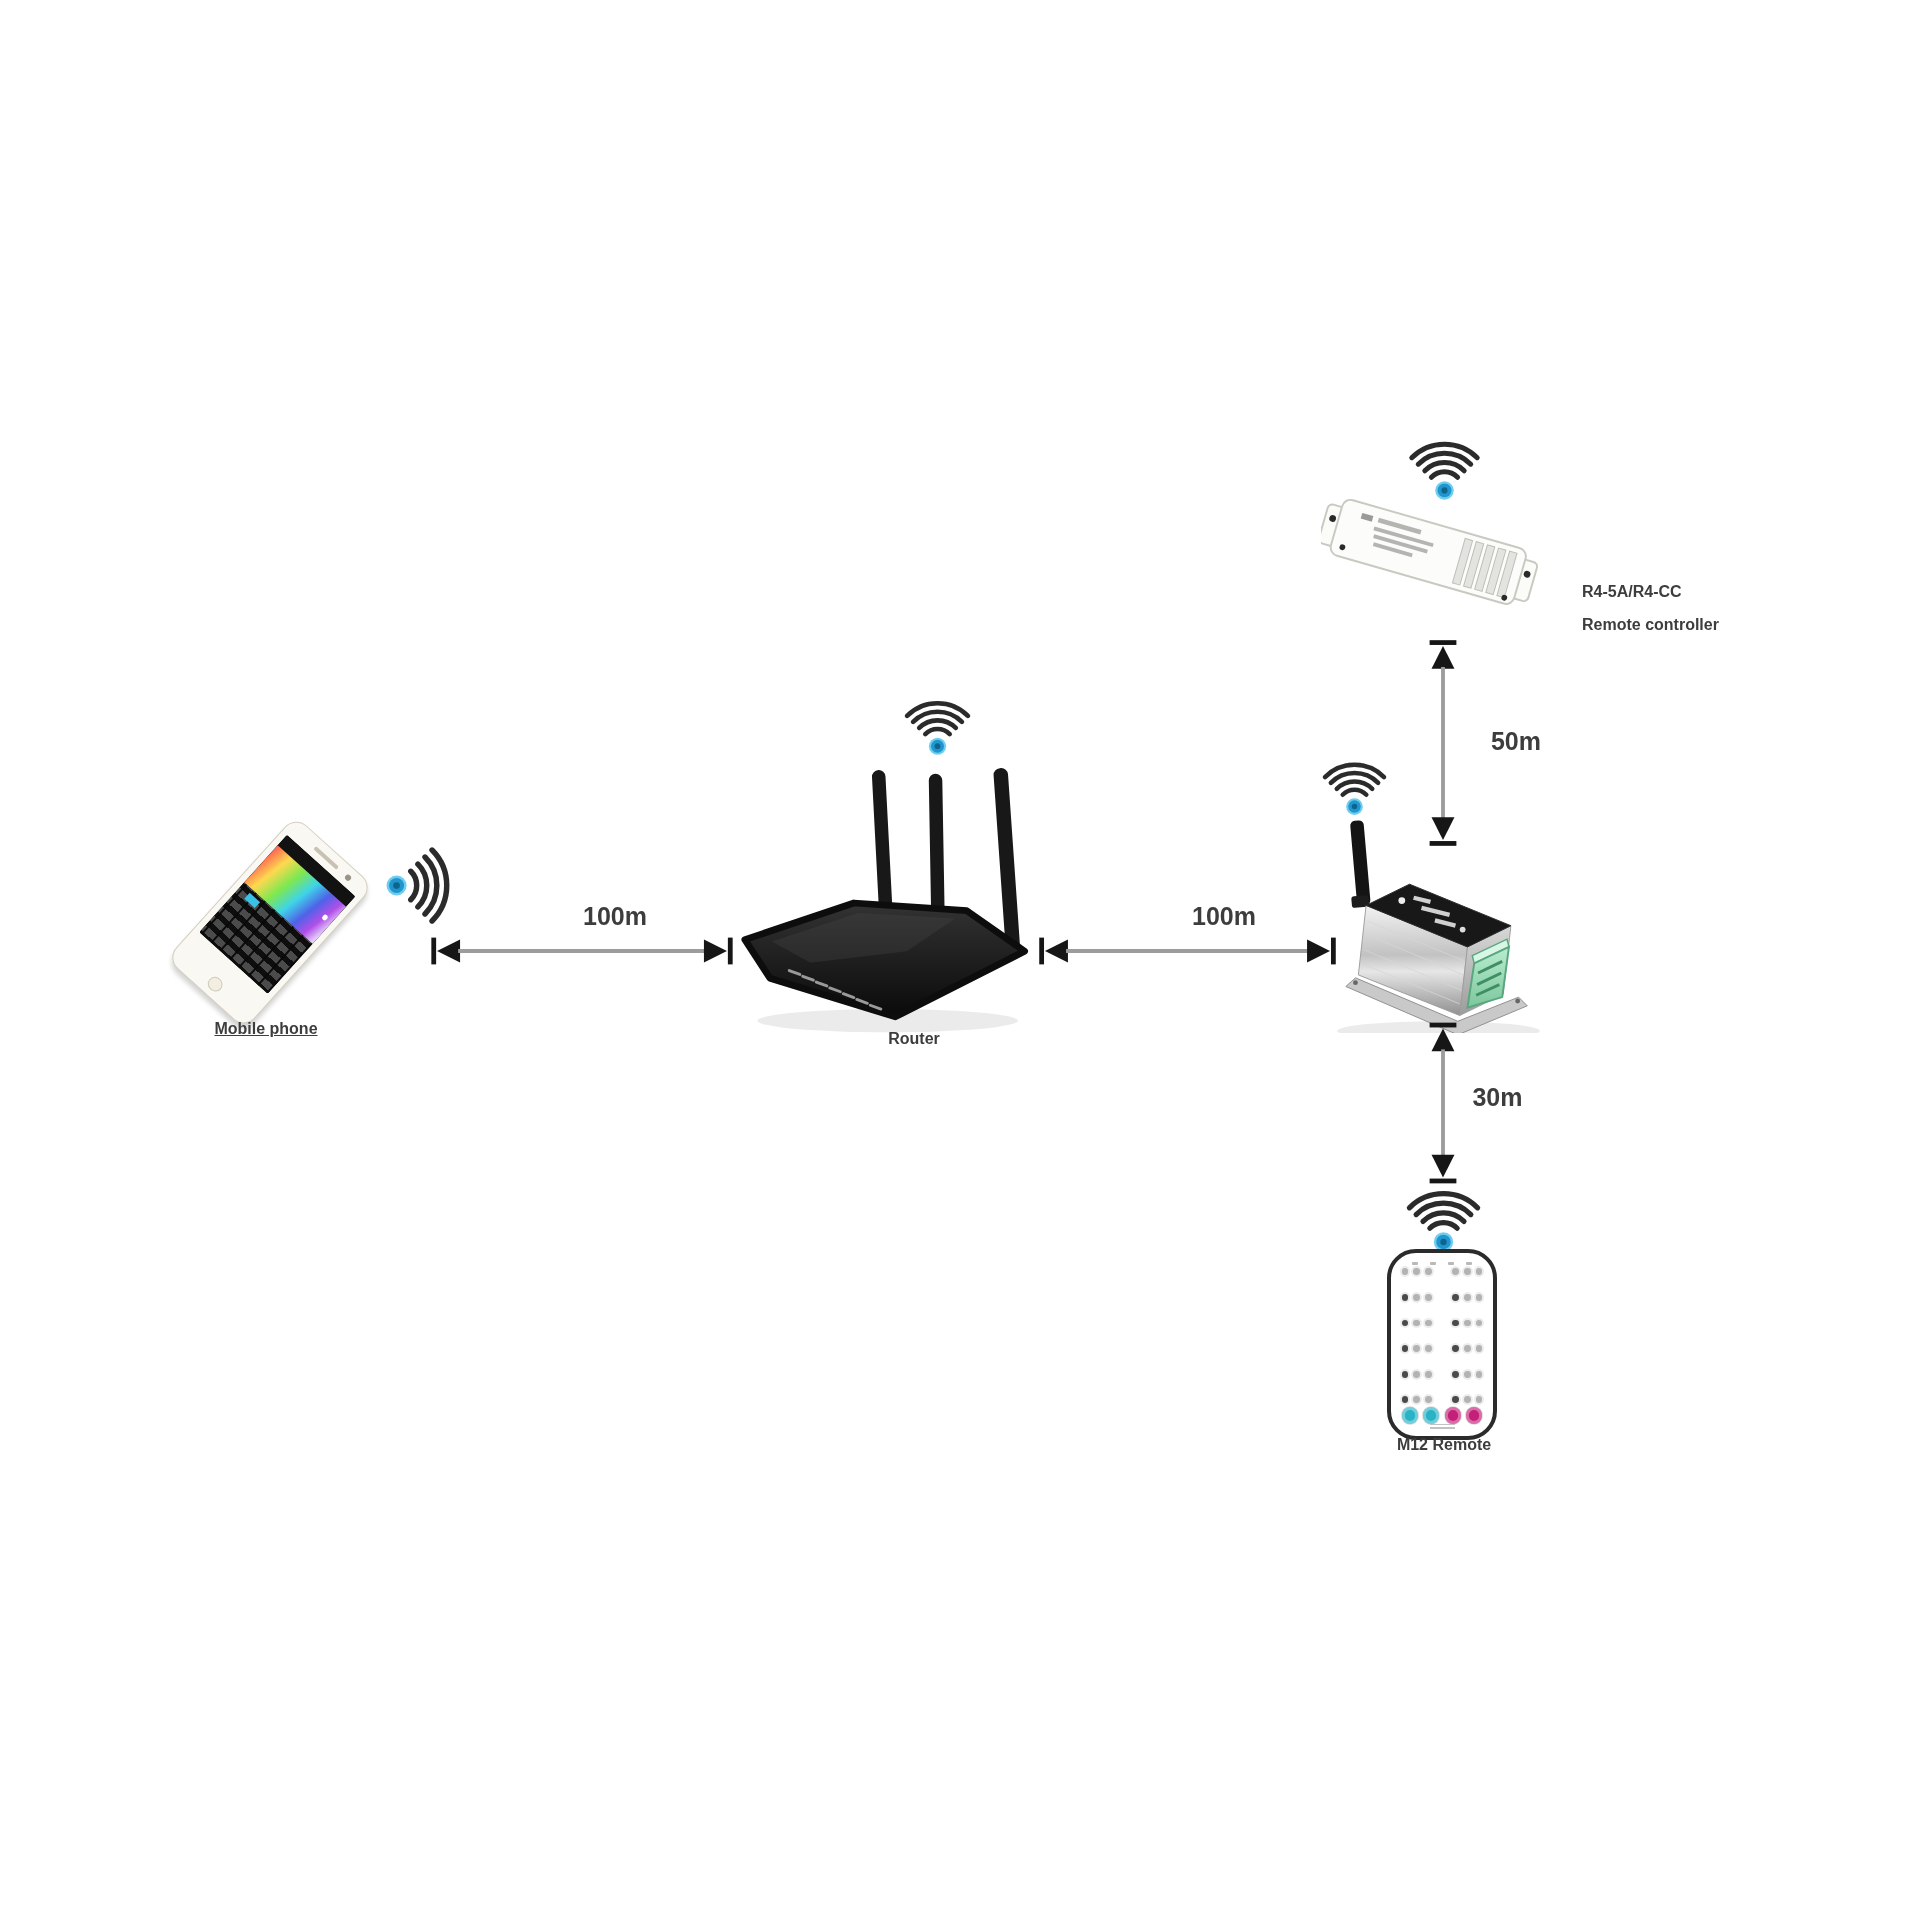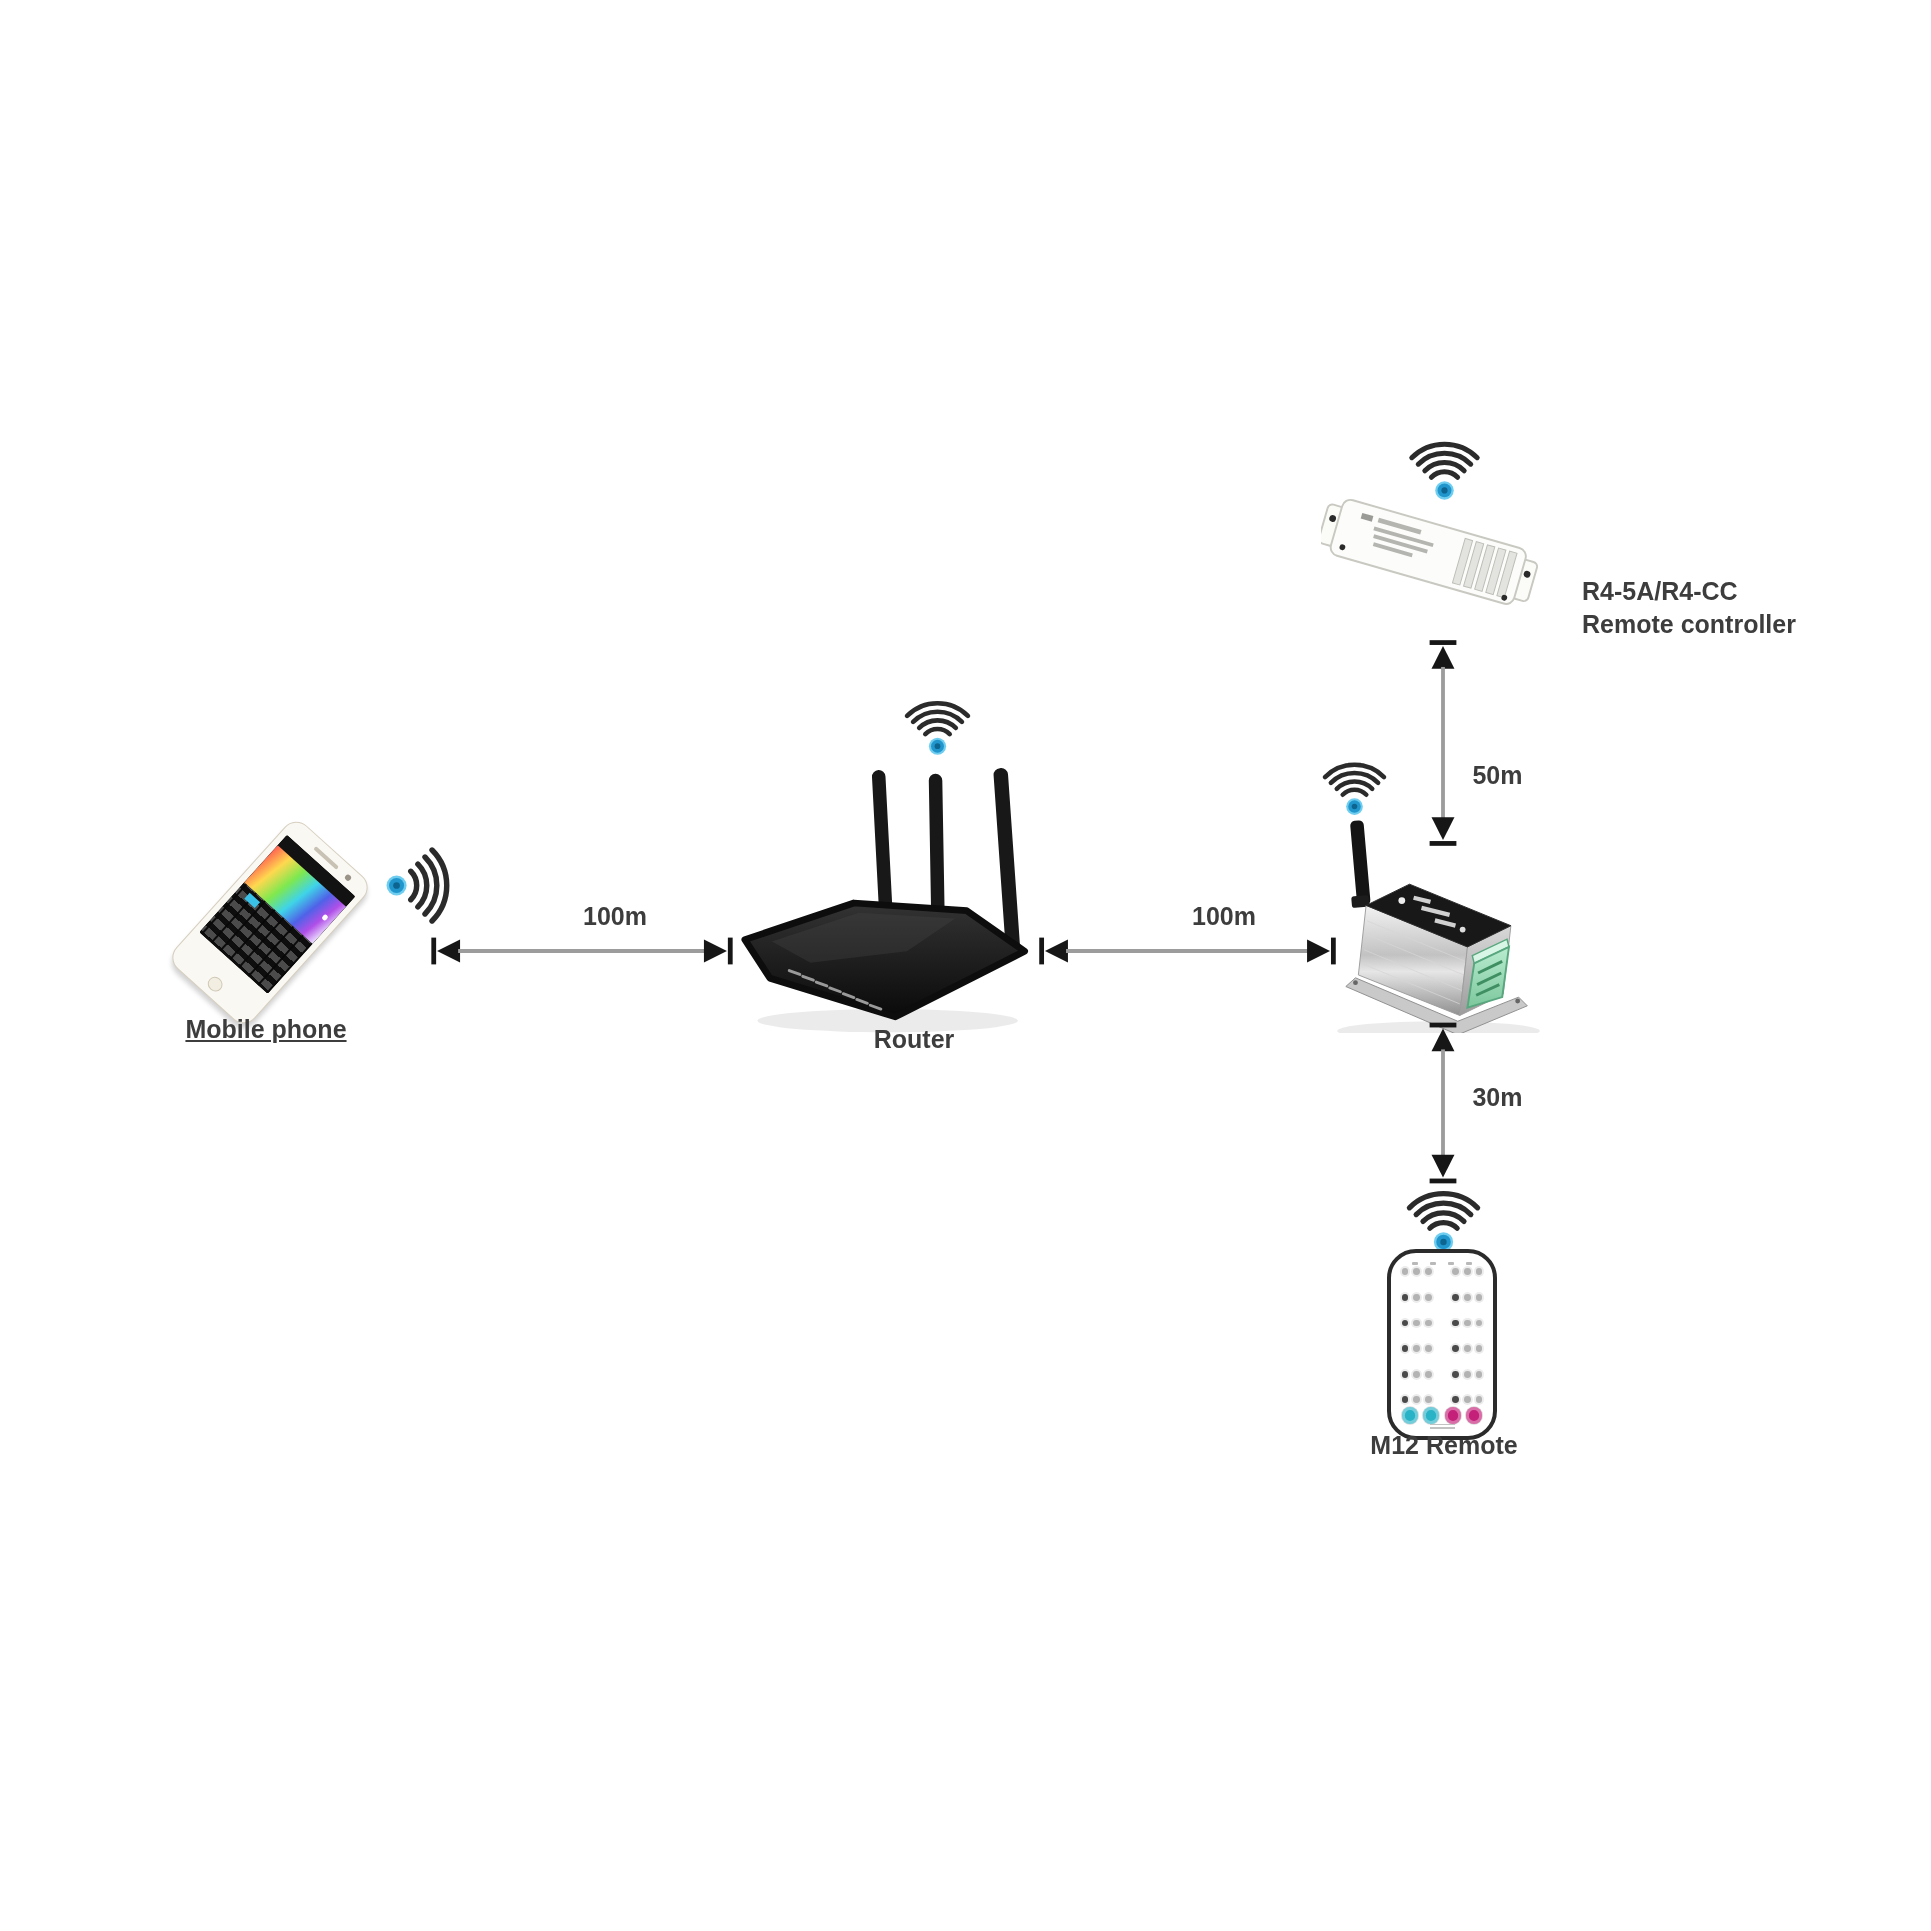--- a/index.html
+++ b/index.html
@@ -1,21 +1,21 @@
 <!DOCTYPE html>
 <html><head>
 <meta charset="utf-8">
 <style>
   html,body{margin:0;padding:0;background:#fff;}
   .canvas{
     position:relative;width:1931px;height:1931px;background:#ffffff;
     font-family:"Liberation Sans", sans-serif;overflow:hidden;
   }
   .lbl{
-    position:absolute;font-size:25px;font-weight:700;color:#3d3d3d;
+    position:absolute;font-size:16px;font-weight:700;color:#3d3d3d;
     text-align:center;line-height:34px;
   }
   .lbl.left{text-align:left;line-height:33px;}
   .dist{
     position:absolute;font-size:25px;font-weight:700;color:#3d3d3d;text-align:right;
   }
   .wifi{position:absolute;display:block;}
   .wifi svg{width:100%;height:100%;display:block;overflow:visible;}
   .arrow-svg{position:absolute;display:block;}
 
@@ -220,21 +220,21 @@
       </svg>
     </span>
 
   <svg class="arrow-svg" style="left:1421px;top:639px;" width="44" height="208" viewBox="0 0 46 215">
     <rect x="9" y="0" width="28" height="5" fill="#161616"></rect>
     <polygon points="23,6 11,30 35,30" fill="#161616"></polygon>
     <line x1="23" y1="28" x2="23" y2="187" stroke="#9c9c9c" stroke-width="4"></line>
     <polygon points="23,209 11,185 35,185" fill="#161616"></polygon>
     <rect x="9" y="210" width="28" height="5" fill="#161616"></rect>
   </svg>
-  <div class="dist" style="left:1454px;top:727px;width:87px;text-align:center;margin-top:34px;">50m</div>
+  <div class="dist" style="left:1454px;top:727px;width:87px;text-align:right;">50m</div>
 
   <svg class="arrow-svg" style="left:1321px;top:481px;" width="261" height="183" viewBox="0 0 270 190">
     <g transform="rotate(16 30 40)">
       <rect x="4" y="30" width="18" height="42" rx="5" fill="#fbfbf8" stroke="#c9c9c2" stroke-width="2"></rect>
       <rect x="212" y="30" width="18" height="42" rx="5" fill="#fbfbf8" stroke="#c9c9c2" stroke-width="2"></rect>
       <rect x="18" y="20" width="198" height="60" rx="9" fill="#fcfcfa" stroke="#c9c9c2" stroke-width="2"></rect>
       <g fill="#b4b4b0">
         <rect x="58" y="30" width="46" height="5"></rect>
         <rect x="56" y="40" width="64" height="4"></rect>
         <rect x="58" y="48" width="58" height="4"></rect>

